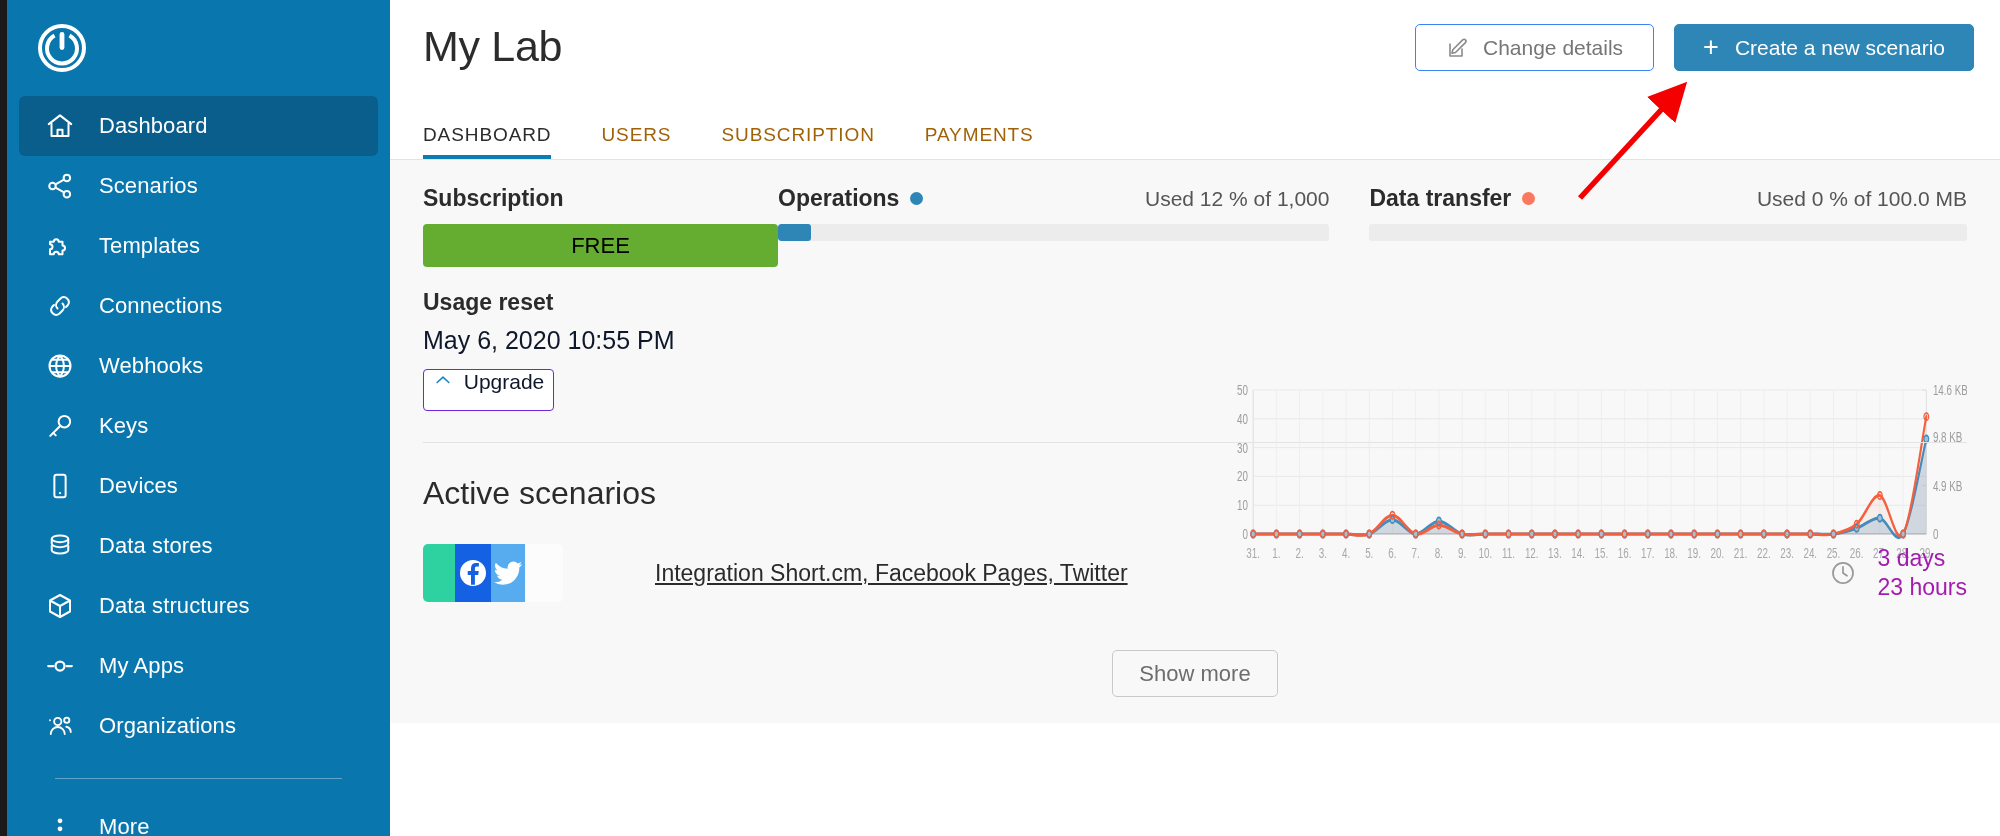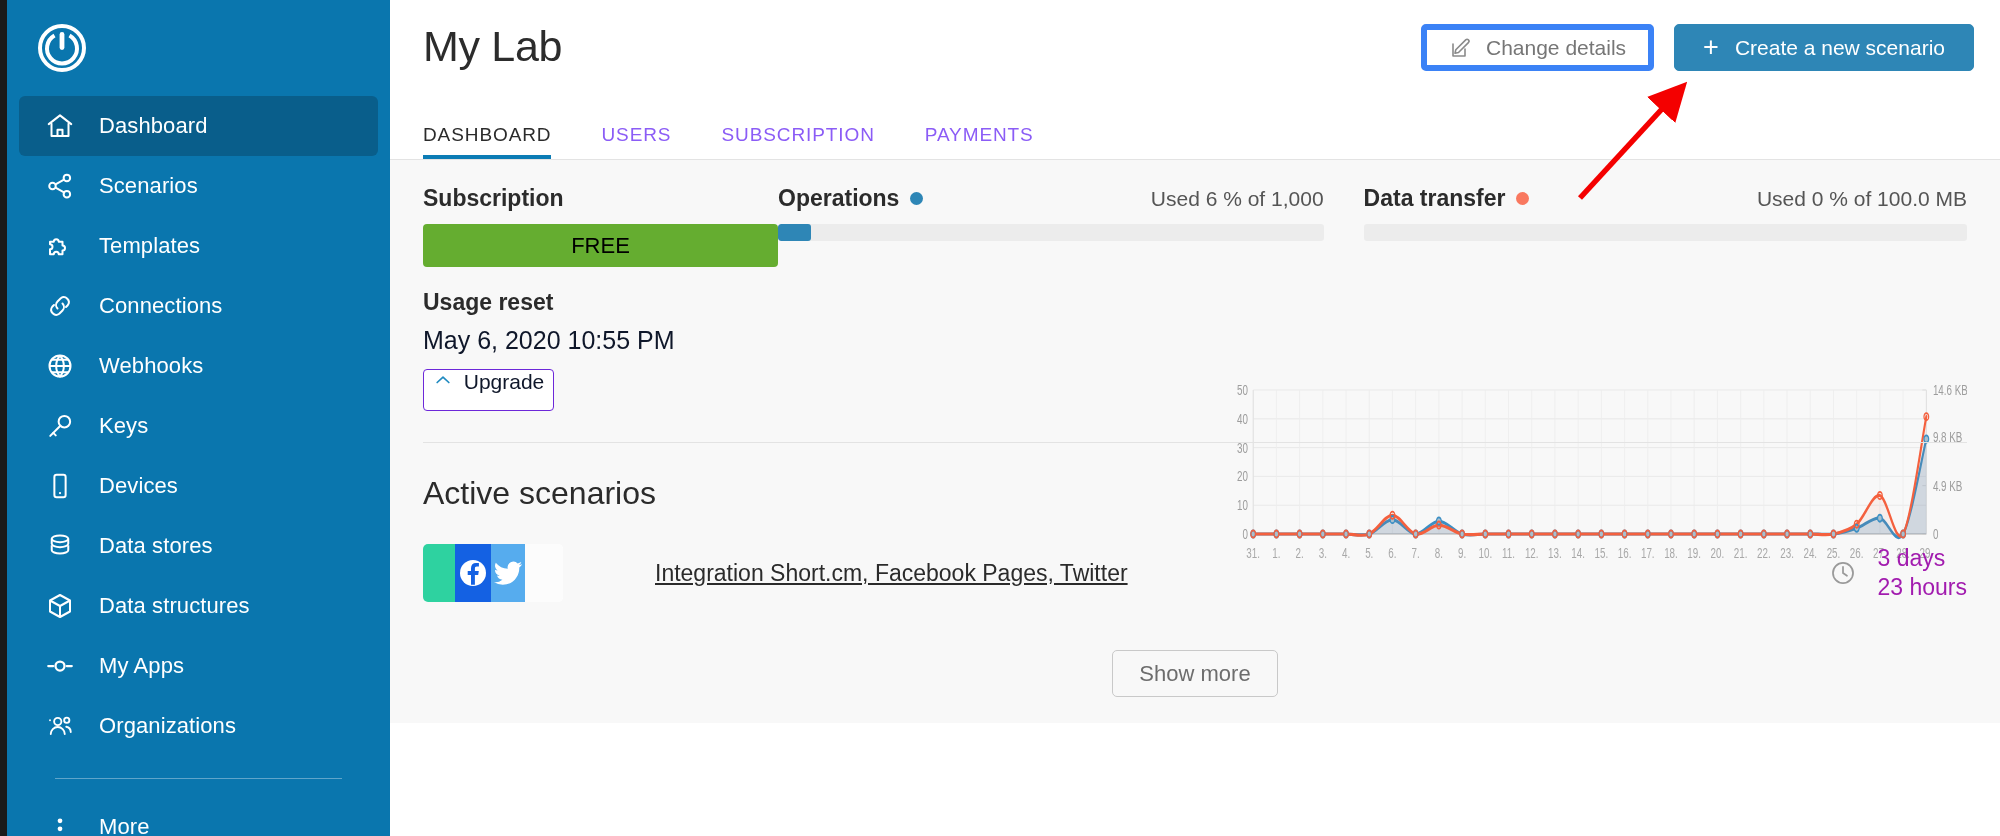--- a/index.html
+++ b/index.html
@@ -52,33 +52,33 @@
   .page-title {
     position: absolute; left: 33px; top: 22px;
     font-size: 43px; color: #2c2c2c; font-weight: 400; letter-spacing: -.3px;
   }
   .actions { position: absolute; right: 26px; top: 24px; display: flex; gap: 20px; }
   .btn {
     display: inline-flex; align-items: center; justify-content: center;
     font-size: 21px; cursor: pointer; border-radius: 5px; white-space: nowrap;
   }
   .btn-ghost {
-    height: 47px; padding: 0 22px; background: #fff;
-    border: 6px solid #3b82f6; color: #767676;
+    height: 47px; padding: 0 30px; background: #fff;
+    border: 1px solid #3b82f6; color: #767676;
   }
   .btn-ghost .bi { margin-right: 13px; display: flex; }
   .btn-primary {
     height: 47px; padding: 0 28px; background: #2e86b6;
     border: 1px solid #2e86b6; color: #fff;
   }
   .btn-primary .plus { font-size: 27px; margin-right: 16px; line-height: 1; font-weight: 400; }
 
   .tabs { position: absolute; left: 33px; bottom: 0; display: flex; gap: 0; }
   .tab {
-    font-size: 19px; letter-spacing: .9px; color: #8b5cf6; padding: 0 0 14px 0;
+    font-size: 19px; letter-spacing: .9px; color: #a16207; padding: 0 0 14px 0;
     margin-right: 50px; cursor: pointer; position: relative; font-weight: 400;
   }
   .tab.active { color: #2b2b2b; }
   .tab.active::after {
     content: ""; position: absolute; left: 0; right: 0; bottom: 0;
     height: 5px; background: #0c7cb5;
   }
   .tabbar-line { position: absolute; left: 0; right: 0; top: 159px; height: 1px; background: #e3e3e3; }
 
   
@@ -362,21 +362,21 @@
             <span>Upgrade</span>
           </div>
         </div>
 
         <div class="panel-ops">
           <div class="meter-head">
             <div class="meter-title">
               <span>Operations</span>
               <span class="dot" style="background:#2e86b6"></span>
             </div>
-            <div class="meter-used">Used 6 % of 1,000</div>
+            <div class="meter-used">Used 12 % of 1,000</div>
           </div>
           <div class="meter-bar">
             <div class="meter-fill" id="ops-fill" style="width: 6%;"></div>
           </div>
         </div>
 
         <div class="panel-data">
           <div class="meter-head">
             <div class="meter-title">
               <span>Data transfer</span>

